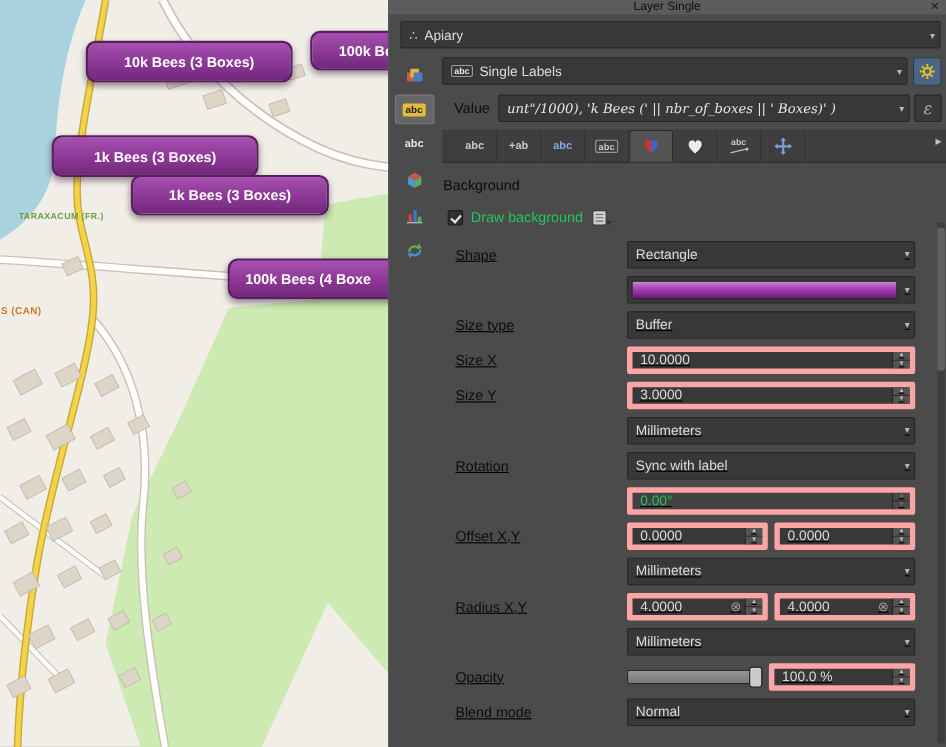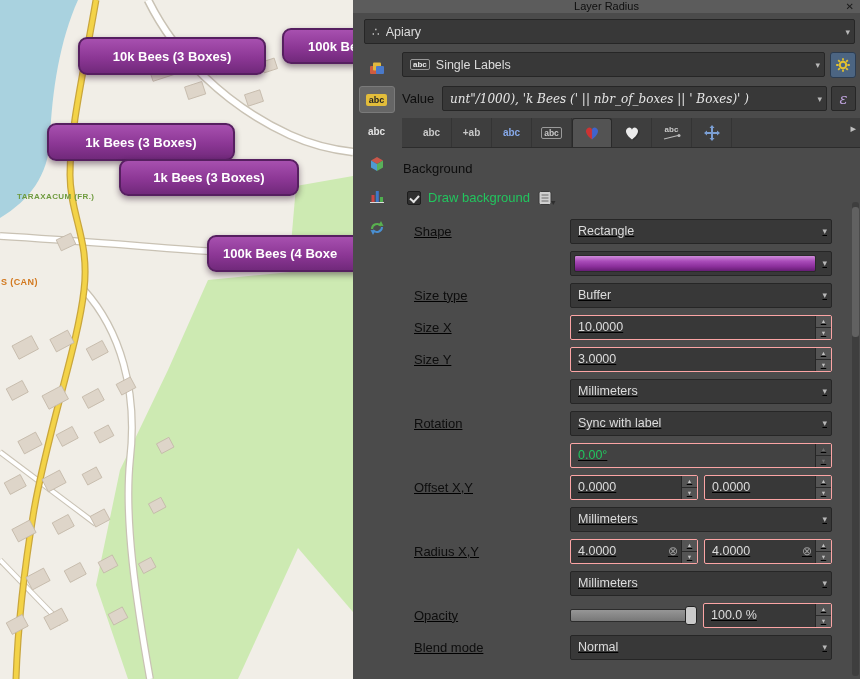--- a/index.html
+++ b/index.html
@@ -40,21 +40,21 @@
 
   .content { position:absolute; left:47px; top:50px; right:0; bottom:0; }
 
   .single-row { position:absolute; left:2px; top:2px; right:4px; height:26px; display:flex; gap:5px; }
   .single-row .combo { flex:1; }
   .mini-abc { border:1px solid #9a9a9a; color:#e8e8e8; font-size:8px; font-weight:bold; padding:0 2px; border-radius:2px; margin-right:6px; }
   .gear-btn { width:26px; height:26px; background:#4c6582; border:1px solid #2c3c50; border-radius:3px;
     display:flex; align-items:center; justify-content:center; }
 
   .value-row { position:absolute; left:2px; top:36px; right:4px; height:25px; display:flex; align-items:center; gap:4px; }
-  .value-label { font-size:13px; color:#0d0d0d; width:36px; }
+  .value-label { font-size:13px; color:#0d0d0d; width:36px;margin-left:11px; }
   .expr-combo { flex:1; }
   .expr-txt { font-family:"DejaVu Serif",serif; font-style:italic; font-size:12px; color:#e6e6e6; }
   .eps-btn { width:25px; height:25px; background:#3a3a3a; border:1px solid #262626; border-radius:2px;
     color:#bfa3dd; font-size:15px; font-style:italic; font-family:"DejaVu Serif",serif;
     display:flex; align-items:center; justify-content:center; }
 
   .tabs { position:absolute; left:2px; top:68px; right:0; height:30px; background:#3e3e3e;
     border-bottom:1px solid #2c2c2c; display:flex; padding-left:10px; }
   .tab { width:40px; height:100%; display:flex; align-items:center; justify-content:center;
     border-right:1px solid #343434; }
@@ -73,21 +73,21 @@
     border-left:2px solid #e4e4e4; border-bottom:2px solid #e4e4e4; transform:rotate(-48deg); }
   .draw-label { font-size:13px; color:#22c55e; }
 
   .rows { margin-top:12px; padding-left:14px; }
   .prow { display:grid; grid-template-columns:95px 296px 24px; gap:0 27px; align-items:center; height:26px; margin-bottom:6px;text-decoration:underline; }
   .prow.gap-top { margin-top:0; }
   .plabel { font-size:13px; color:#0d0d0d; }
   .pwidget { display:flex; align-items:center; gap:6px;padding-left:34px; }
   .pwidget .combo, .pwidget .spin { flex:1; }
 
-  .spin { display:flex; align-items:stretch; background:#383838; border:1px solid #fca5a5; border-radius:2px; height:25px; overflow:hidden;justify-content:flex-end; }
+  .spin { display:flex; align-items:stretch; background:#383838; border:5px solid #fca5a5; border-radius:2px; height:25px; overflow:hidden;justify-content:flex-end; }
   .spin-val { flex:1; color:#dcdcdc; font-size:12.5px; display:flex; align-items:center; padding-left:7px; white-space:nowrap; overflow:hidden; }
   .clear-ic { color:#9c9c9c; font-size:12px; display:flex; align-items:center; padding-right:3px; }
   .spin-btns { width:16px; display:flex; flex-direction:column; border-left:1px solid #262626; }
   .sb { flex:1; background:#545454; color:#c2c2c2; font-size:5.5px; display:flex; align-items:center; justify-content:center; }
   .sb:first-child { border-bottom:1px solid #2a2a2a; }
   .spin.disabled { background:#424242; }
   .spin.disabled .spin-val { color:#22c55e; }
   .spin.disabled .sb { background:#4a4a4a; color:#6e6e6e; }
 
   .colorbar-inner { flex:1; height:17px; border-radius:2px; margin-right:2px;
@@ -177,21 +177,21 @@
     <div class="bubble" style="left:78px; top:37px; width:188px; height:38px;">10k Bees (3 Boxes)</div>
     <div class="bubble" style="left:282px; top:28px; width:140px; height:36px; justify-content:flex-start; padding-left:24px;">100k Be</div>
     <div class="bubble" style="left:47px; top:123px; width:188px; height:38px;">1k Bees (3 Boxes)</div>
     <div class="bubble" style="left:119px; top:159px; width:180px; height:37px;">1k Bees (3 Boxes)</div>
     <div class="bubble" style="left:207px; top:235px; width:160px; height:37px; justify-content:flex-start; padding-left:14px;">100k Bees (4 Boxe</div>
   </div>
 
   <div class="panel">
 
     <div class="titlebar">
-      <span>Layer Radius</span>
+      <span>Layer Single</span>
       <span class="close-x">✕</span>
     </div>
 
     <div class="layer-row">
       <div class="combo">
         <span class="pts-icon">∴</span>
         <span class="combo-txt">Apiary</span>
         <span class="combo-arrow">▾</span>
       </div>
     </div>

